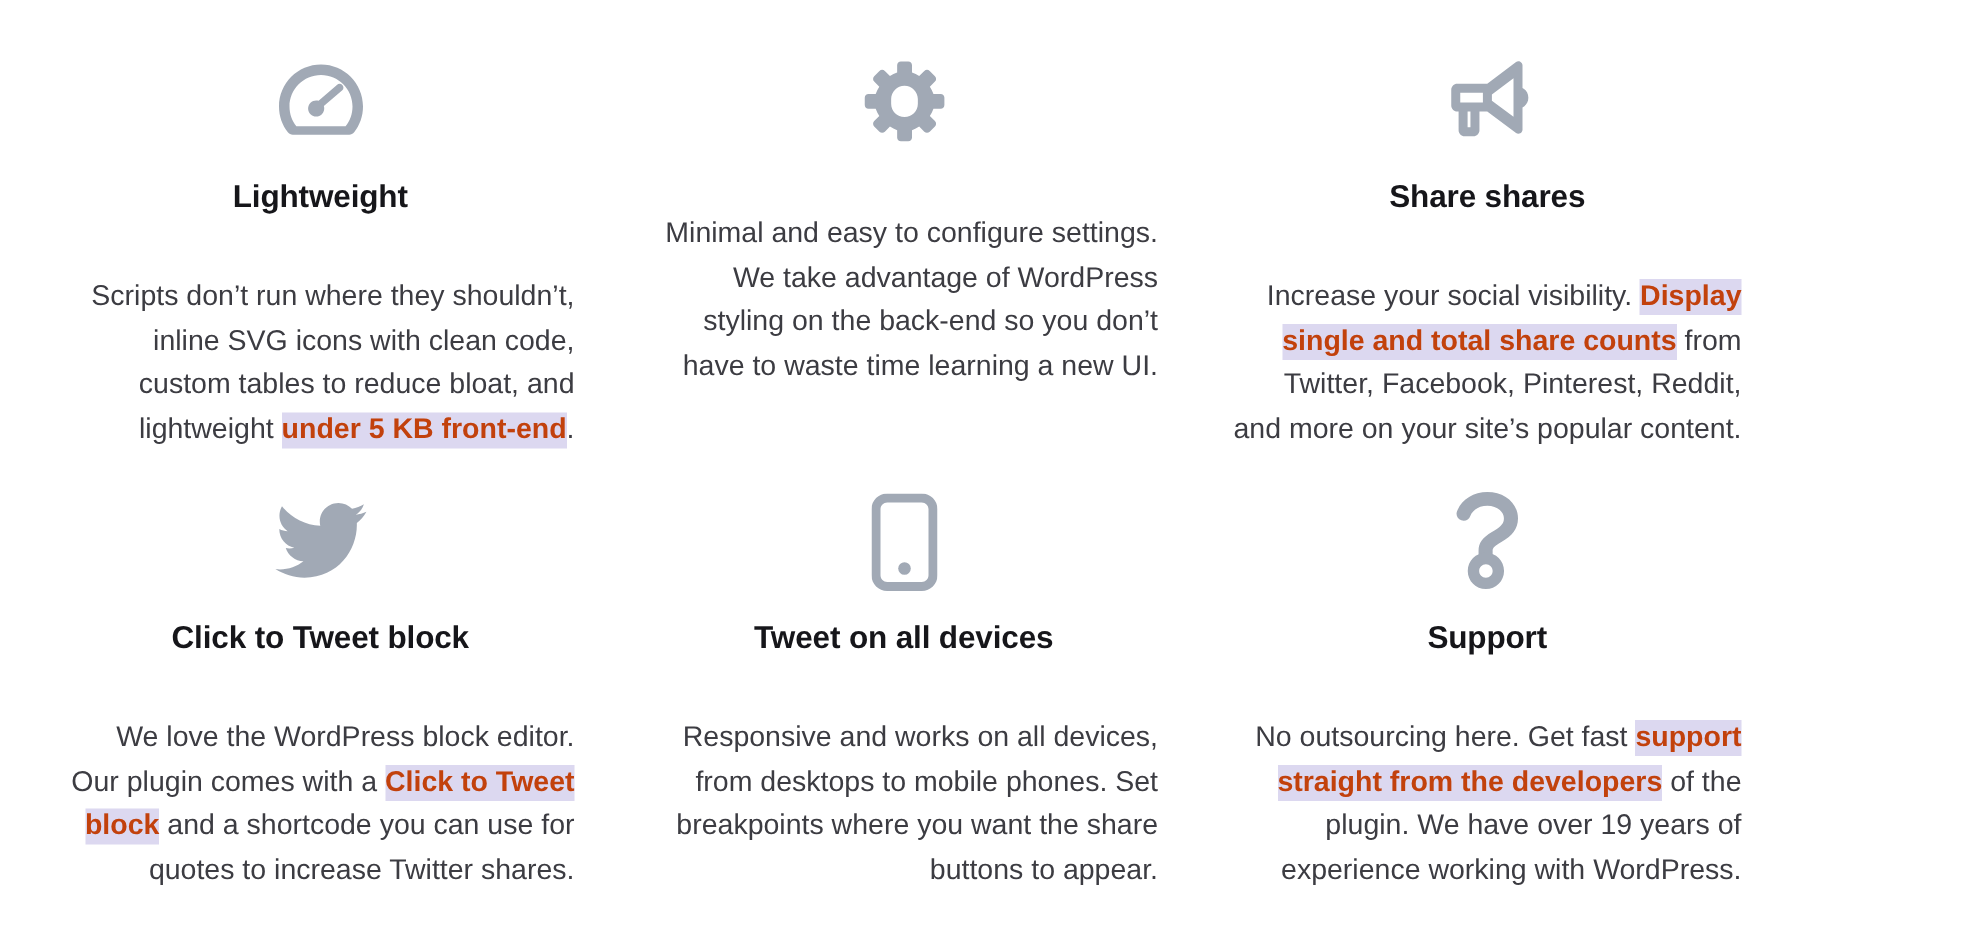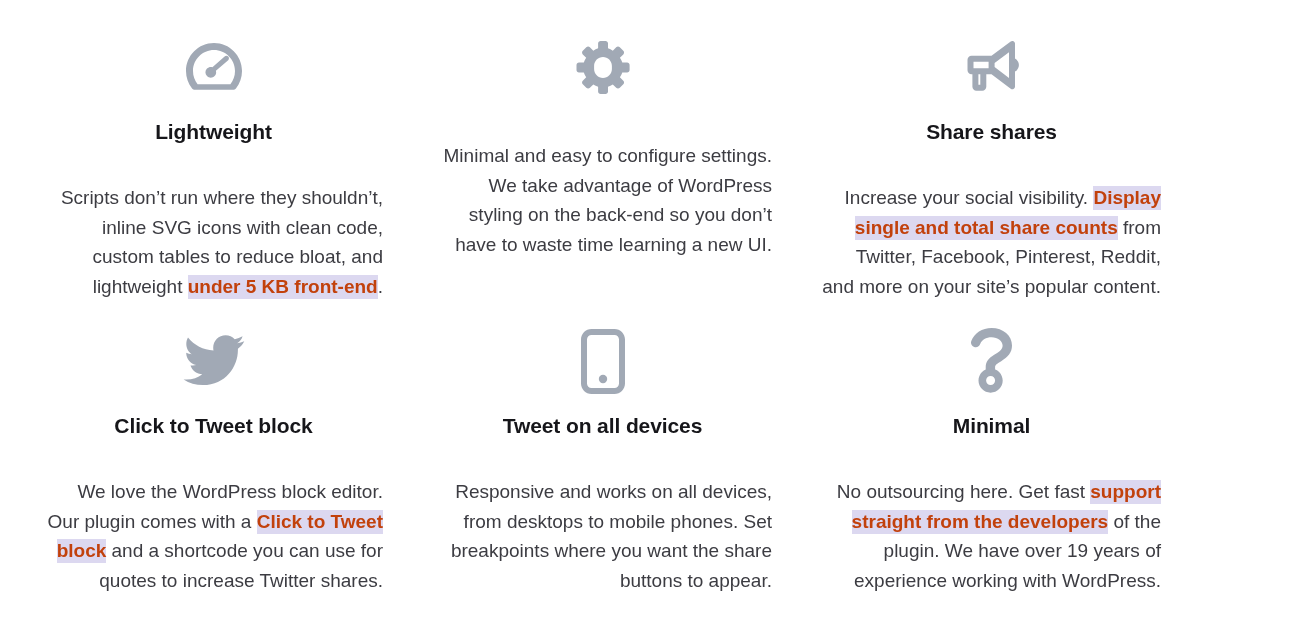--- a/index.html
+++ b/index.html
@@ -136,17 +136,17 @@
     <p class="feature-body">Responsive and works on all devices, from desktops to mobile phones. Set breakpoints where you want the share buttons to appear.</p>
   </div>
 
   <div class="feature-cell">
     <div class="feature-icon-wrap">
       <svg width="54" height="66" viewBox="0 0 54 66" aria-hidden="true">
         <path d="M26.6 0 C17.1 0 9.2 5.2 6.3 13 C5.4 15.4 6.7 18.1 9.2 18.9 C11.7 19.8 14.4 18.5 15.2 16 C16.7 11.9 21.2 9.2 26.6 9.2 C32.9 9.2 37.6 13 37.6 17.6 C37.6 20.6 36 22.7 31.3 25.6 L29.6 26.6 C23.4 30.4 20.7 33.6 20.7 39.4 L20.7 41.3 C20.7 43.9 22.8 46 25.4 46 C28 46 30.1 43.9 30.1 41.3 L30.1 39.4 C30.1 37.4 30.9 36.4 34.5 34.2 L36.2 33.2 C42.8 29.1 47 24.8 47 17.6 C47 7.5 38.1 0 26.6 0 Z"></path>
         <path d="M25.6 49.5 C18.9 49.5 13.5 54.9 13.5 61.6 C13.5 68.3 18.9 73.7 25.6 73.7 C32.3 73.7 37.7 68.3 37.7 61.6 C37.7 54.9 32.3 49.5 25.6 49.5 Z M25.6 57.1 C28.1 57.1 30.1 59.1 30.1 61.6 C30.1 64.1 28.1 66.1 25.6 66.1 C23.1 66.1 21.1 64.1 21.1 61.6 C21.1 59.1 23.1 57.1 25.6 57.1 Z" transform="translate(0,-9)"></path>
       </svg>
     </div>
-    <div class="feature-title">Minimal</div>
+    <div class="feature-title">Support</div>
     <p class="feature-body">No outsourcing here. Get fast <span class="hl">support straight from the developers</span> of the plugin. We have over 19 years of experience working with WordPress.</p>
   </div>
 
 </div>
 
 </body></html>

